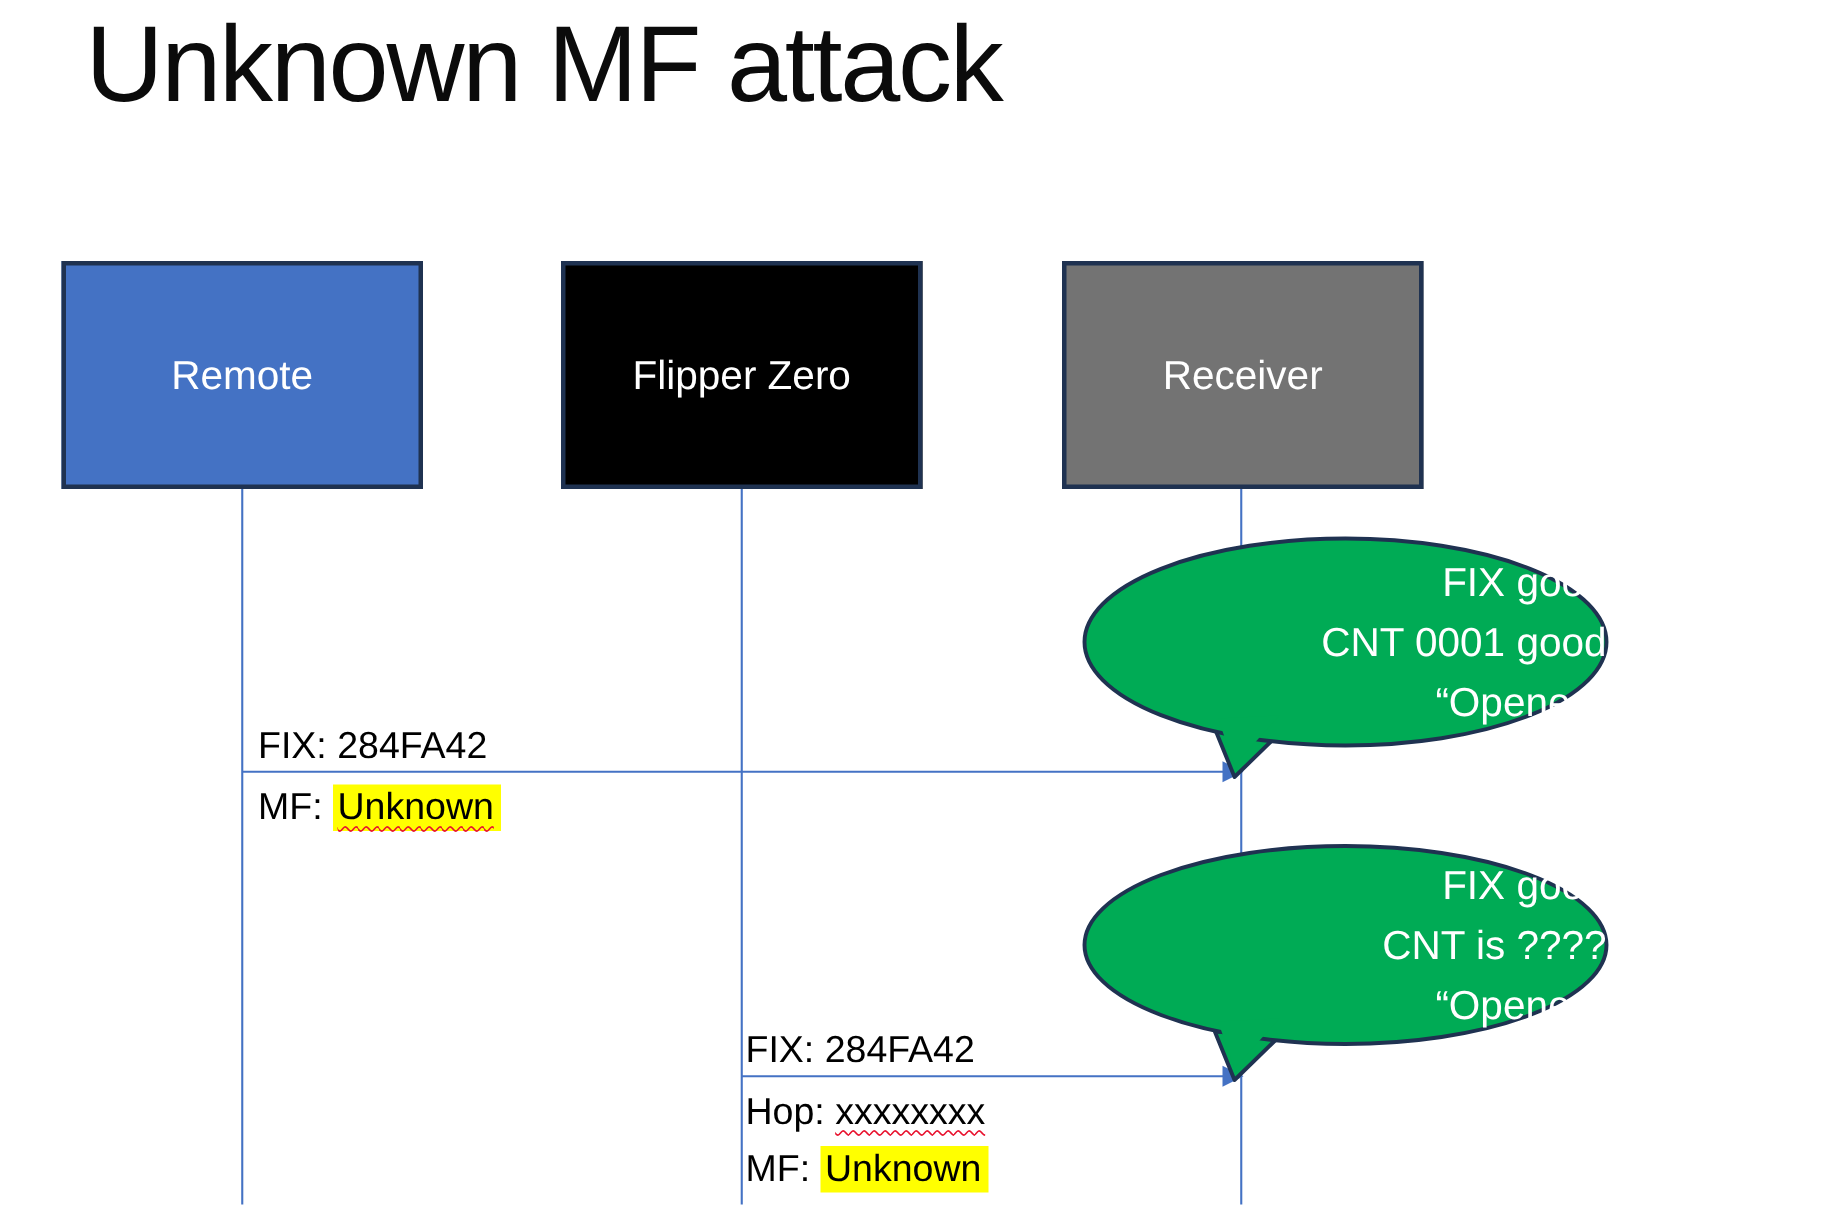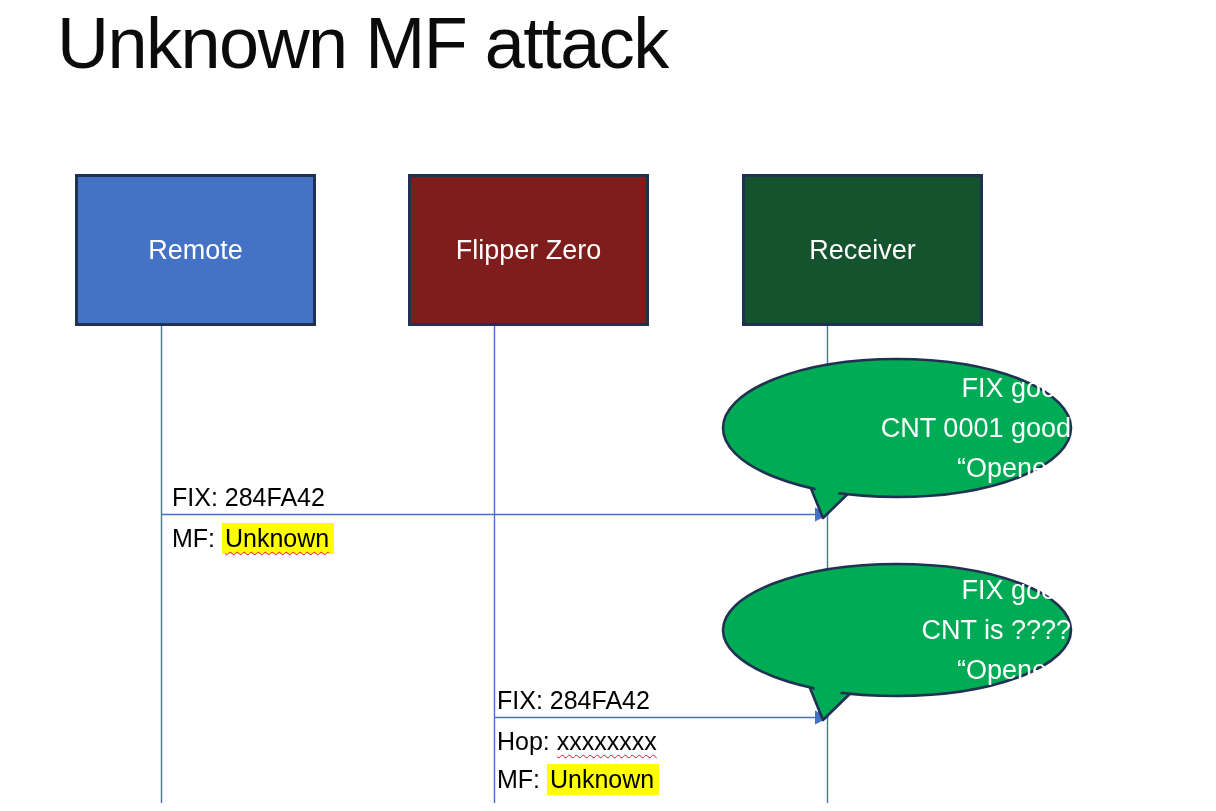--- a/index.html
+++ b/index.html
@@ -26,25 +26,25 @@
   .overlay .head{fill:#4472C4;stroke:none;}
   .overlay .bubble{fill:#00AB55;stroke:#1F3251;stroke-width:2.6;}
   .overlay .tail{fill:#00AB55;stroke:#1F3251;stroke-width:2.6;stroke-linejoin:round;}
   .overlay .cover{fill:#00AB55;stroke:none;}
   .actor{
     position:absolute;
     top:174px;height:152px;width:241px;
     box-sizing:border-box;
     border:3px solid #1F3251;
     display:flex;align-items:center;justify-content:center;
-    color:#ffffff;font-size:27px;margin-left:34px;
+    color:#ffffff;font-size:27px;
   }
   .actor.remote{left:41px;background:#4472C4;}
-  .actor.flipper{left:374px;background:#7f1d1d;text-align:right;}
-  .actor.receiver{left:708px;background:#14532d;}
+  .actor.flipper{left:374px;background:#000000;text-align:right;}
+  .actor.receiver{left:708px;background:#737373;}
   .callout-text{
     position:absolute;
     left:723px;width:348px;
     color:#ffffff;
     font-size:27px;
     line-height:40px;
     text-align:right;
     white-space:nowrap;
   }
   .callout-text.c1{top:368px;}

